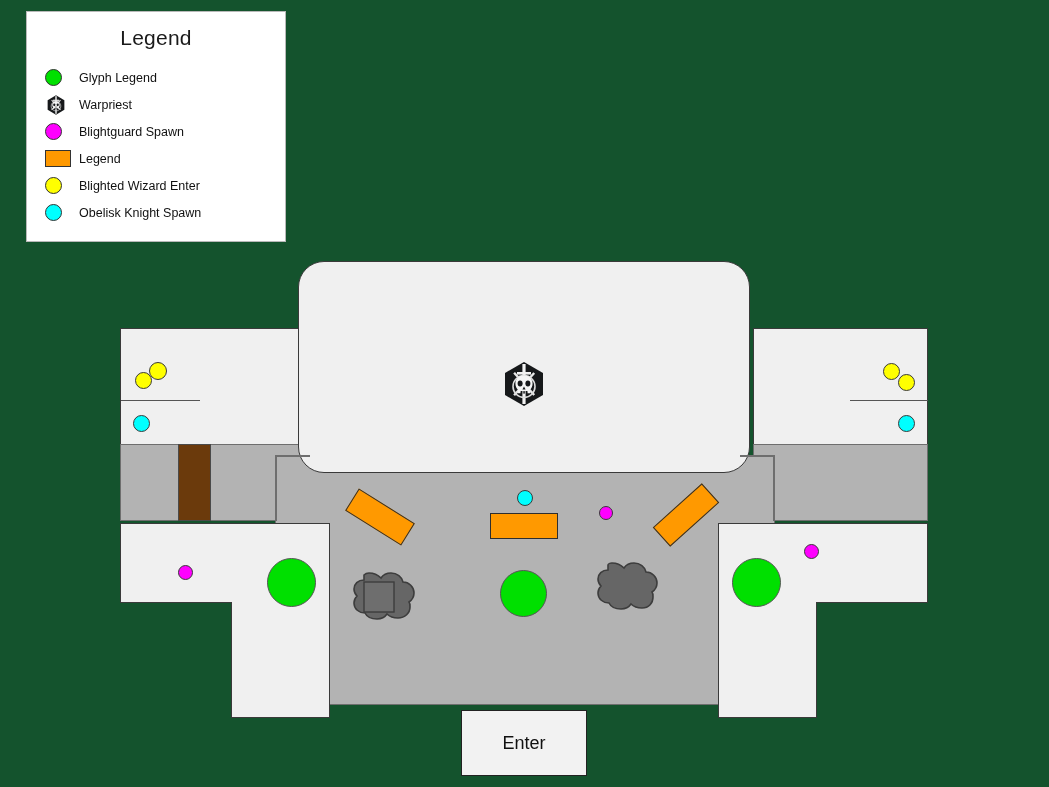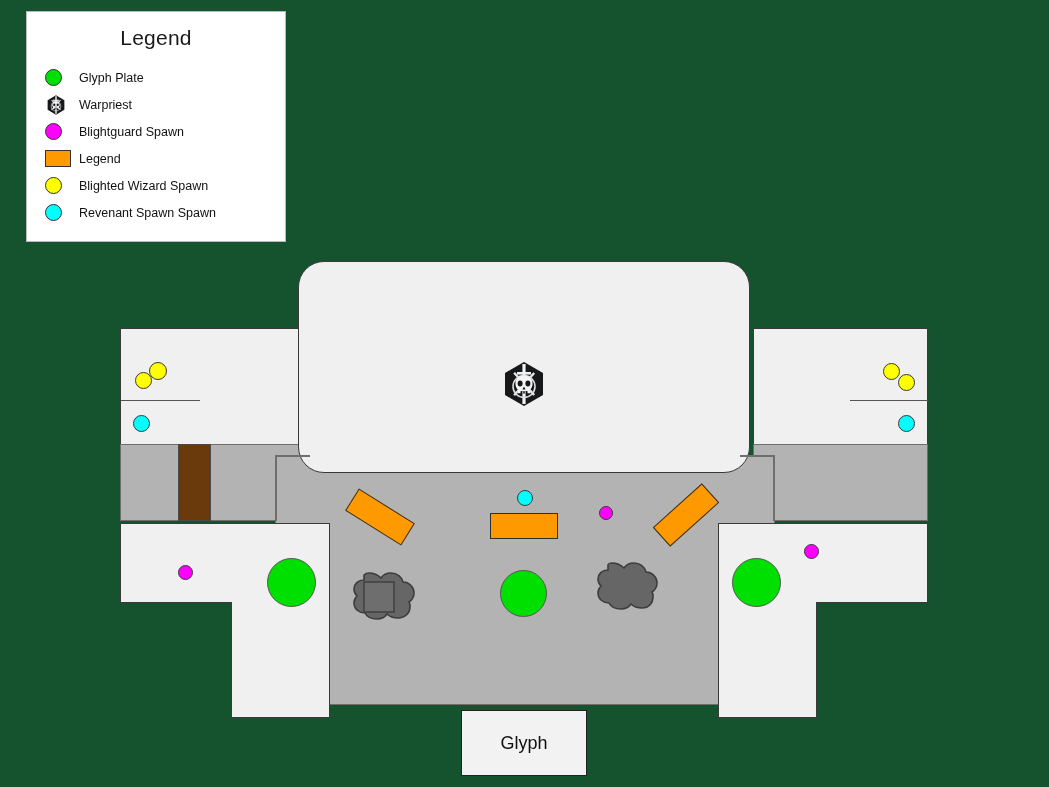--- a/index.html
+++ b/index.html
@@ -269,21 +269,21 @@
     <div class="marker" style="left:804px; top:544px; width:15px; height:15px; background:#ff00ff;"></div>
   </div>
 
   <div id="legend">
     <div id="legend-title">Legend</div>
 
     <div class="legend-row">
       <span class="legend-swatch-wrap">
         <span class="lg-circle" style="background:#00e000;"></span>
       </span>
-      <span class="legend-label">Glyph Plate</span>
+      <span class="legend-label">Glyph Legend</span>
     </div>
 
     <div class="legend-row">
       <span class="legend-swatch-wrap">
         <span class="warpriest-icon">
           <svg width="22" height="22" viewBox="0 0 50 50">
             <rect x="0" y="0" width="50" height="50" fill="#ffffff"></rect>
             <polygon points="25,3 44,14 44,36 25,47 6,36 6,14" fill="#16181a"></polygon>
             <rect x="23.4" y="5" width="3.2" height="40" fill="#f2f2f2"></rect>
             <rect x="18" y="13" width="14" height="2.6" fill="#f2f2f2"></rect>
@@ -314,32 +314,32 @@
       <span class="legend-swatch-wrap">
         <span class="lg-rect" style="background:#ff9900;"></span>
       </span>
       <span class="legend-label">Legend</span>
     </div>
 
     <div class="legend-row">
       <span class="legend-swatch-wrap">
         <span class="lg-circle" style="background:#ffff00;"></span>
       </span>
-      <span class="legend-label">Blighted Wizard Spawn</span>
+      <span class="legend-label">Blighted Wizard Enter</span>
     </div>
 
     <div class="legend-row">
       <span class="legend-swatch-wrap">
         <span class="lg-circle" style="background:#00ffff;"></span>
       </span>
-      <span class="legend-label">Revenant Spawn Spawn</span>
+      <span class="legend-label">Obelisk Knight Spawn</span>
     </div>
   </div>
 
-  <div id="enter-button">Glyph</div>
+  <div id="enter-button">Enter</div>
 
   <div id="resize-grip">
     <svg width="16" height="16" viewBox="0 0 16 16">
       <g fill="#ffffff">
         <rect x="12" y="2" width="2" height="2"></rect>
         <rect x="9" y="5" width="2" height="2"></rect>
           <rect x="12" y="5" width="2" height="2"></rect>
         <rect x="6" y="8" width="2" height="2"></rect>
           <rect x="9" y="8" width="2" height="2"></rect>
           <rect x="12" y="8" width="2" height="2"></rect>

